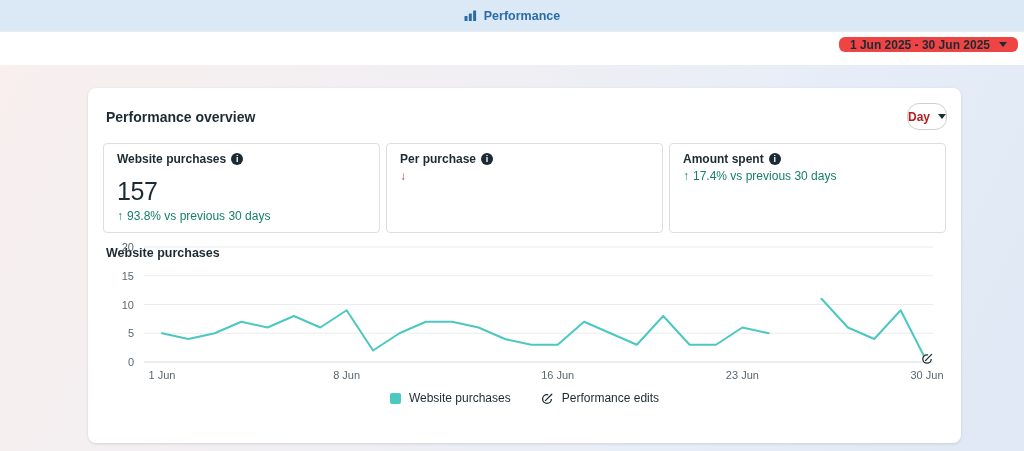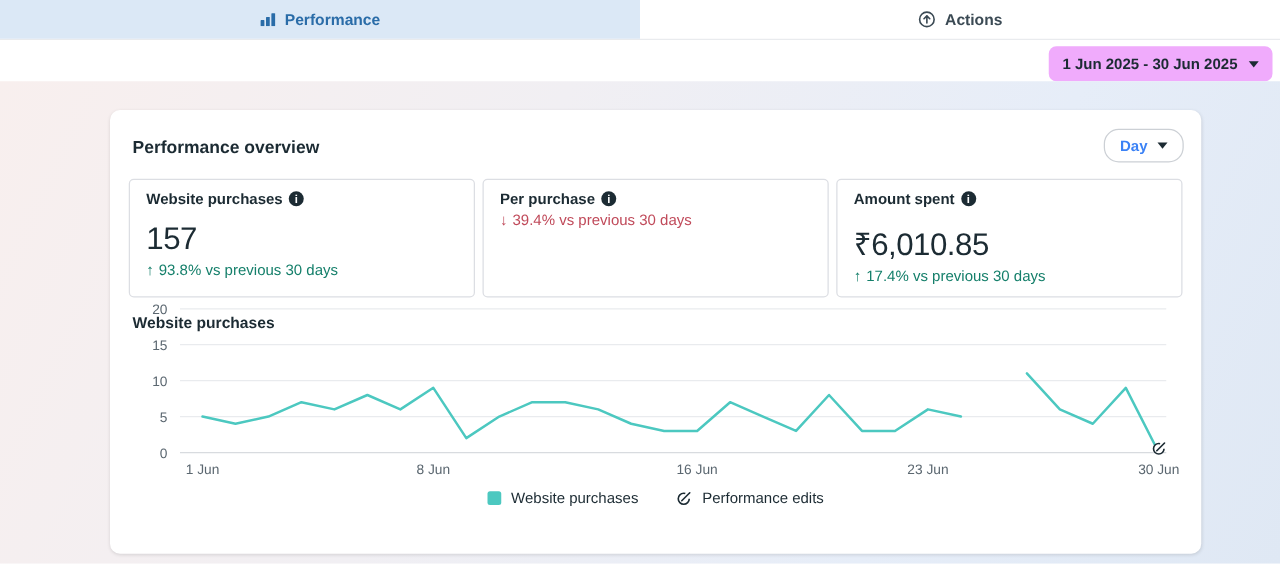--- a/index.html
+++ b/index.html
@@ -8,38 +8,38 @@
 
   
   .tabbar { display:flex; height:32px; background:#fff; border-bottom:1px solid #e9ebee; }
   .tab { flex:1; display:flex; align-items:center; justify-content:center; gap:7px;
          font-size:12.5px; font-weight:700; color:#3b4a54; cursor:pointer; }
   .tab.active { background:#dbe8f6; color:#2a6ca8; }
   .tab svg { display:block; }
 
   
   .subbar { position:relative; height:33px; background:#fff; }
-  .datepill { position:absolute; right:6px; top:5px; height:28px; background:#f0abfc;
+  .datepill { position:absolute; right:6px; top:5px; height:15px; background:#ef4444;
               border-radius:6px; display:flex; align-items:center; gap:9px; padding:0 11px;
               font-size:12px; font-weight:700; color:#1c2b33; cursor:pointer; }
   .caret { width:0; height:0; border-left:4.5px solid transparent; border-right:4.5px solid transparent;
            border-top:5.5px solid #1c2b33; display:inline-block; }
 
   
   .content { position:relative; height:386px;
              background:linear-gradient(115deg,#f8efee 0%,#f1eff3 38%,#e6edf8 72%,#dfe8f4 100%); }
   .card { position:absolute; left:88px; top:23px; width:873px; height:355px; background:#fff;
           border-radius:8px; box-shadow:0 1px 3px rgba(0,0,0,.12); }
 
   .card-header { display:flex; align-items:center; justify-content:space-between; padding:15px 14px 0 18px; }
   .card-title { font-size:14px; font-weight:700; }
   .controls { display:flex; gap:8px; }
   .btn { display:flex; align-items:center; gap:8px; border:1px solid #ccd0d5; border-radius:12px;
-         background:#fff; padding:0 12px; height:27px; font-size:12px; font-weight:700;
-         color:#3b82f6; cursor:pointer; }
+         background:#fff; padding:0 0; height:27px; font-size:12px; font-weight:700;
+         color:#b91c1c; cursor:pointer; }
   .btn .caret { border-top-width:5px; border-left-width:4px; border-right-width:4px; }
 
   .metrics { display:flex; gap:6px; margin:13px 15px 0 15px; }
   .metric { flex:1; border:1px solid #dcdee3; border-radius:4px; padding:8px 13px 9px; background:#fff; }
   .metric-label { font-size:12px; font-weight:700; display:flex; align-items:center; gap:5px; }
   .info-icon { width:12px; height:12px; border-radius:50%; background:#1c2b33; color:#fff;
                font-size:9px; font-weight:700; display:inline-flex; align-items:center;
                justify-content:center; font-style:normal; cursor:pointer; line-height:1; }
   .metric-value { font-size:25px; margin-top:11px; letter-spacing:-0.4px; color:#1c2b33; }
   .metric-delta { font-size:12px; margin-top:3px; display:flex; align-items:center; gap:4px; }
@@ -57,28 +57,20 @@
 <body>
 
 <div class="tabbar">
   <div class="tab active">
     <svg width="13" height="11" viewBox="0 0 13 11">
       <rect x="0.5" y="6" width="3" height="5" rx="0.5" fill="#2a6ca8"></rect>
       <rect x="4.8" y="3.5" width="3" height="7.5" rx="0.5" fill="#2a6ca8"></rect>
       <rect x="9.1" y="0.5" width="3" height="10.5" rx="0.5" fill="#2a6ca8"></rect>
     </svg>
     <span>Performance</span>
-  </div>
-  <div class="tab">
-    <svg width="15" height="15" viewBox="0 0 15 15">
-      <circle cx="7.5" cy="7.5" r="5.8" fill="none" stroke="#3b4a54" stroke-width="1.3"></circle>
-      <line x1="7.5" y1="10.4" x2="7.5" y2="5" stroke="#3b4a54" stroke-width="1.3" stroke-linecap="round"></line>
-      <path d="M5.2 7 L7.5 4.7 L9.8 7" fill="none" stroke="#3b4a54" stroke-width="1.3" stroke-linecap="round" stroke-linejoin="round"></path>
-    </svg>
-    <span>Actions</span>
   </div>
 </div>
 
 <div class="subbar">
   <div class="datepill">
     <span>1 Jun 2025 - 30 Jun 2025</span>
     <span class="caret"></span>
   </div>
 </div>
 
@@ -107,29 +99,27 @@
           <span>93.8% vs previous 30 days</span>
         </div>
       </div>
       <div class="metric">
         <div class="metric-label">
           <span>Per purchase</span>
           <i class="info-icon">i</i>
         </div>
         <div class="metric-delta" style="color: rgb(192, 74, 90);">
           <span>↓</span>
-          <span>39.4% vs previous 30 days</span>
         </div>
       </div>
       <div class="metric">
         <div class="metric-label">
           <span>Amount spent</span>
           <i class="info-icon">i</i>
         </div>
-        <div class="metric-value">₹6,010.85</div>
         <div class="metric-delta" style="color: rgb(20, 127, 106);">
           <span>↑</span>
           <span>17.4% vs previous 30 days</span>
         </div>
       </div>
     </div>
 
     <div class="chart-title">Website purchases</div>
 
     <svg id="chart-svg">

